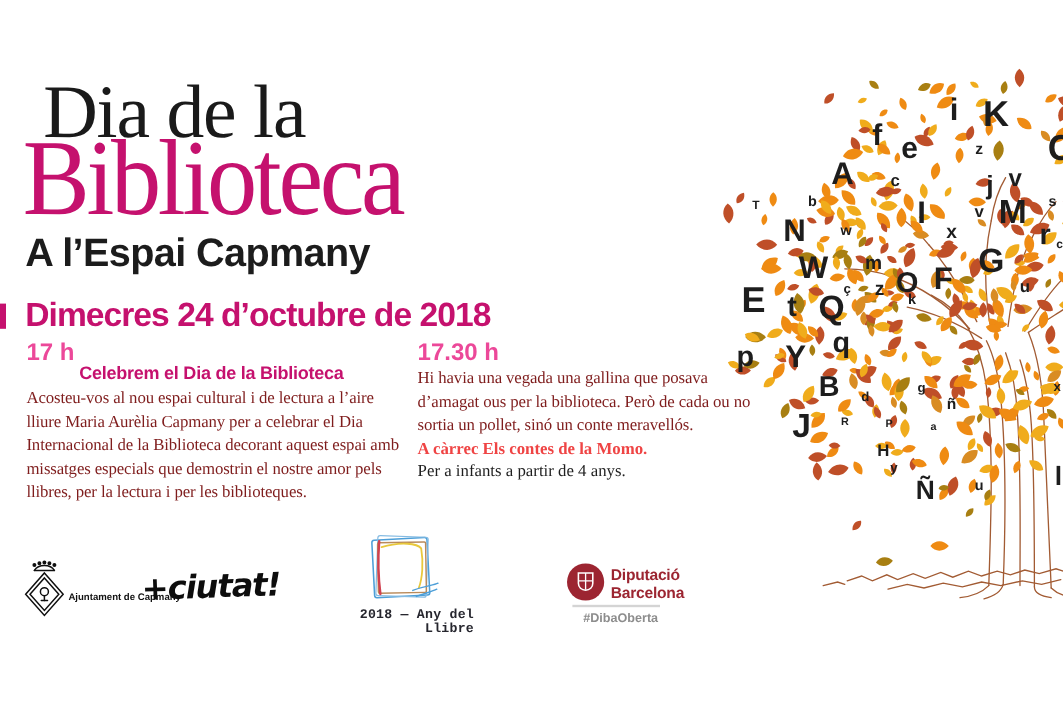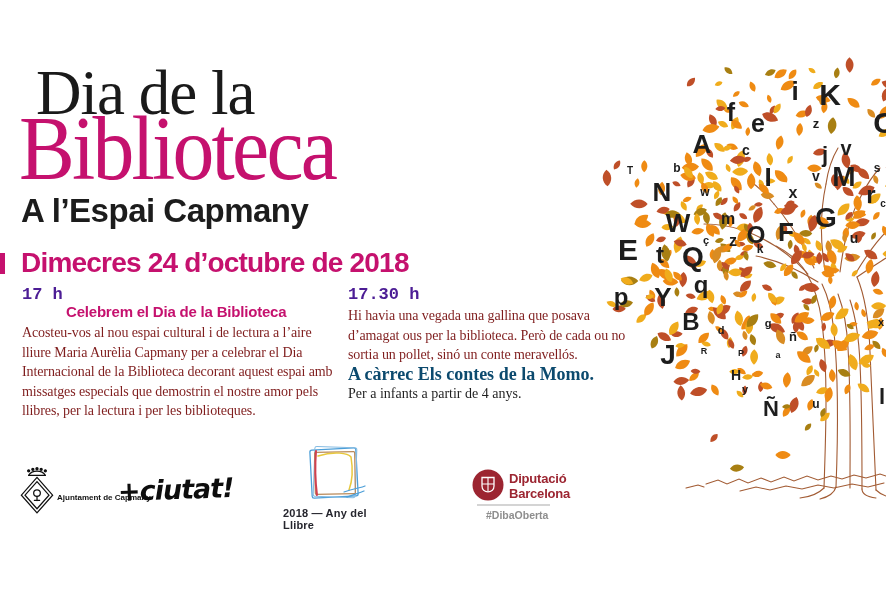--- a/index.html
+++ b/index.html
@@ -25,36 +25,36 @@
   }
   .date-line{
     left:21px; top:247px; font-size:28px; line-height:32px; font-weight:bold;
     color:var(--magenta); letter-spacing:-.8px;
   }
   .edge-sliver{left:0; top:253px; width:5px; height:21px; background:var(--magenta);}
   
   .col{top:286px; width:330px;}
   .col-left{left:22px;}
   .col-right{left:348px; width:300px;}
-  .ev-time{font-size:17px; font-weight:bold; color:#4c1d95; line-height:17px;font-family:Liberation Mono, monospace;}
+  .ev-time{font-size:20px; font-weight:bold; color:#ec4899; line-height:17px;}
   .ev-head{font-size:15px; font-weight:bold; color:var(--magenta); line-height:17px;
            letter-spacing:-.2px; white-space:pre-line;margin-left:44px;}
   .ev-body{font-family:"Liberation Serif", serif; font-size:14px; line-height:19.5px;
            color:#7f1d1d; margin-top:3px; white-space:pre-line; letter-spacing:-.1px;}
-  .ev-credit{font-family:"Liberation Serif", serif; font-size:18px; font-weight:bold;
-           line-height:19.5px; color:#0c4a6e; white-space:pre-line;}
+  .ev-credit{font-family:"Liberation Serif", serif; font-size:14px; font-weight:bold;
+           line-height:19.5px; color:#ef4444; white-space:pre-line;}
   .ev-note{font-family:"Liberation Serif", serif; font-size:14px; line-height:19.5px;
            color:#1f1f1f; white-space:pre-line;}
   
   .rip-label{left:57px; top:493px; font-size:8px; font-weight:bold; color:#111; letter-spacing:0;}
   .rip-ciutat{left:118px; top:474px; font-family:"DejaVu Sans", sans-serif;
     font-size:27px; font-weight:bold; font-style:italic; color:#0d0d0d;
     transform:rotate(-2deg); letter-spacing:-1px;}
-  .anyllibre-label{left:283px; top:507px; width:112px; text-align:left;
-    font-family:Liberation Sans, sans-serif; font-size:11px; font-weight:bold;
+  .anyllibre-label{left:283px; top:507px; width:112px; text-align:right;
+    font-family:Liberation Mono, monospace; font-size:11px; font-weight:bold;
     color:#26262e; letter-spacing:.2px;}
   .diba-name{left:509px; top:471px; font-size:13px; font-weight:bold;
     color:var(--diba-red); line-height:15px; white-space:pre-line; letter-spacing:-.2px;}
   .diba-divider{left:477px; top:504px; width:73px; height:2px; background:#d4d4d4;}
   .diba-hash{left:486px; top:509px; font-size:10.5px; font-weight:bold; color:#8d8d8d;}
   svg text{user-select:none;}
 </style>
 </head>
 <body>
 

